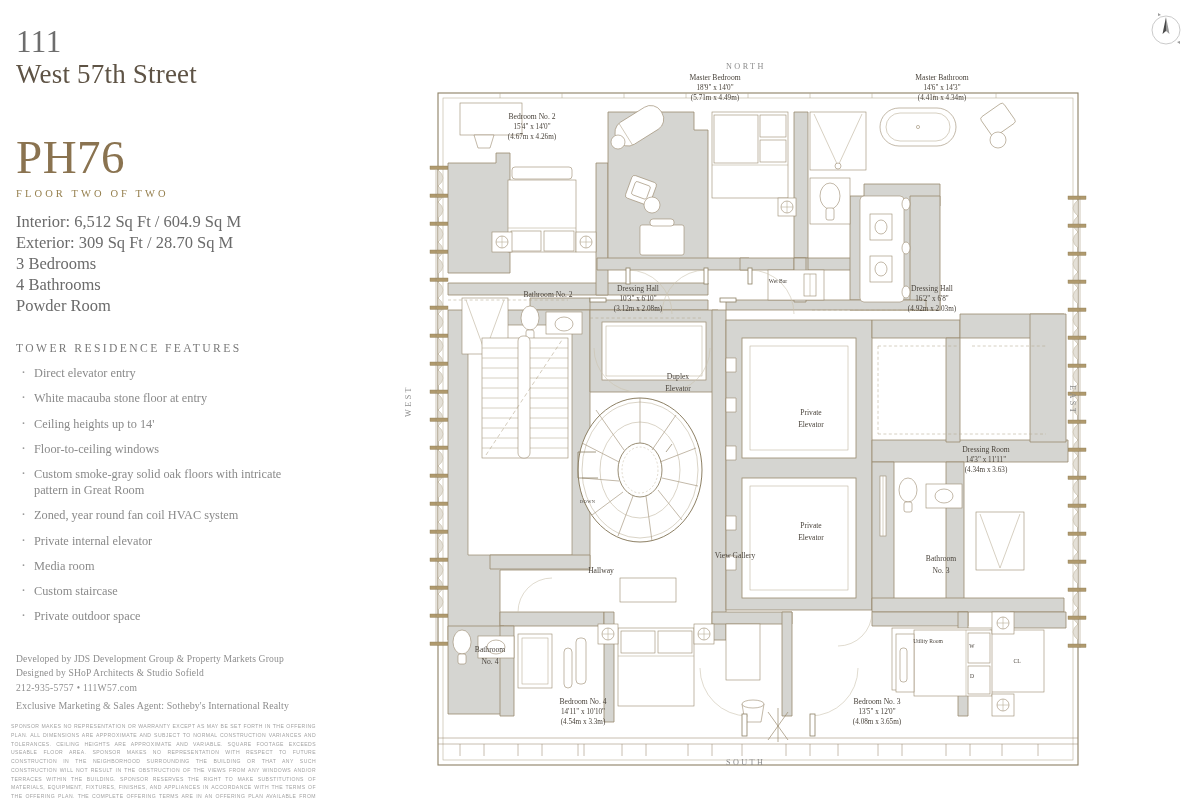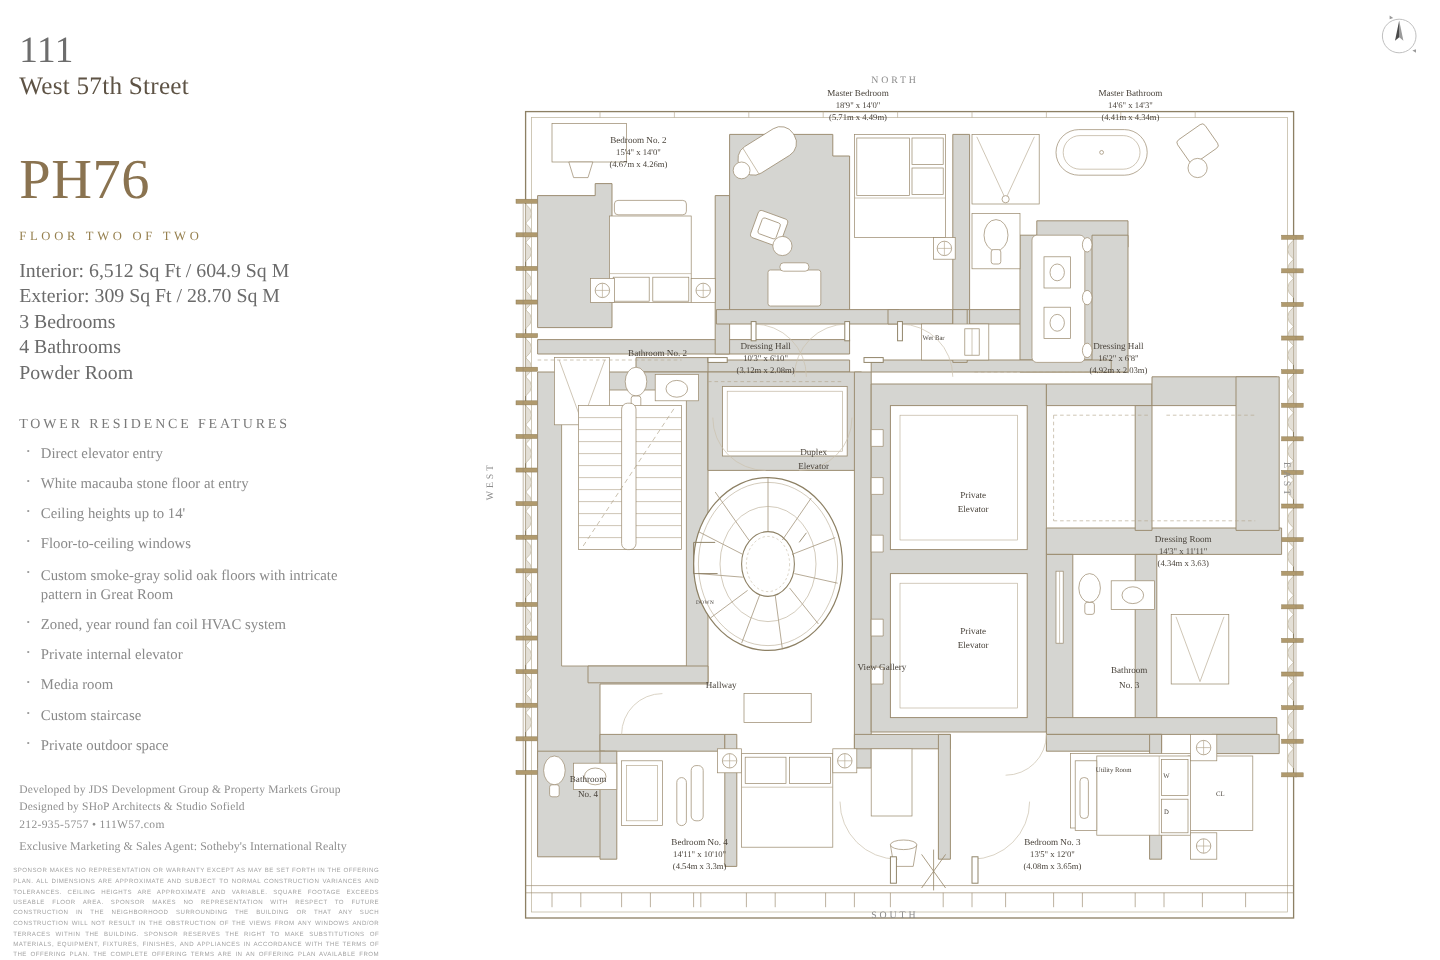--- a/index.html
+++ b/index.html
@@ -20,38 +20,38 @@
   }
 
   .addr-num {
     font-size: 31px;
     color: #6d6d6d;
     line-height: 1.02;
     letter-spacing: 0.5px;
     font-weight: 400;
   }
   .addr-street {
-    font-size: 21px;
+    font-size: 27px;
     color: #5e5345;
     line-height: 1.25;
     letter-spacing: 0.2px;
   }
 
   .unit-title {
     margin-top: 45px;
     font-size: 47px;
     color: #8a7350;
     line-height: 0.92;
     letter-spacing: 0.5px;
   }
   .unit-sub {
     font-size: 10.5px;
     color: #96804f;
     letter-spacing: 3.1px;
-    margin-top: 20px;
+    margin-top: 8px;
   }
 
   .specs {
     margin-top: 12px;
     font-size: 16.5px;
     color: #6b6b6b;
     line-height: 1.28;
   }
   .specs div { white-space: nowrap; }
 

